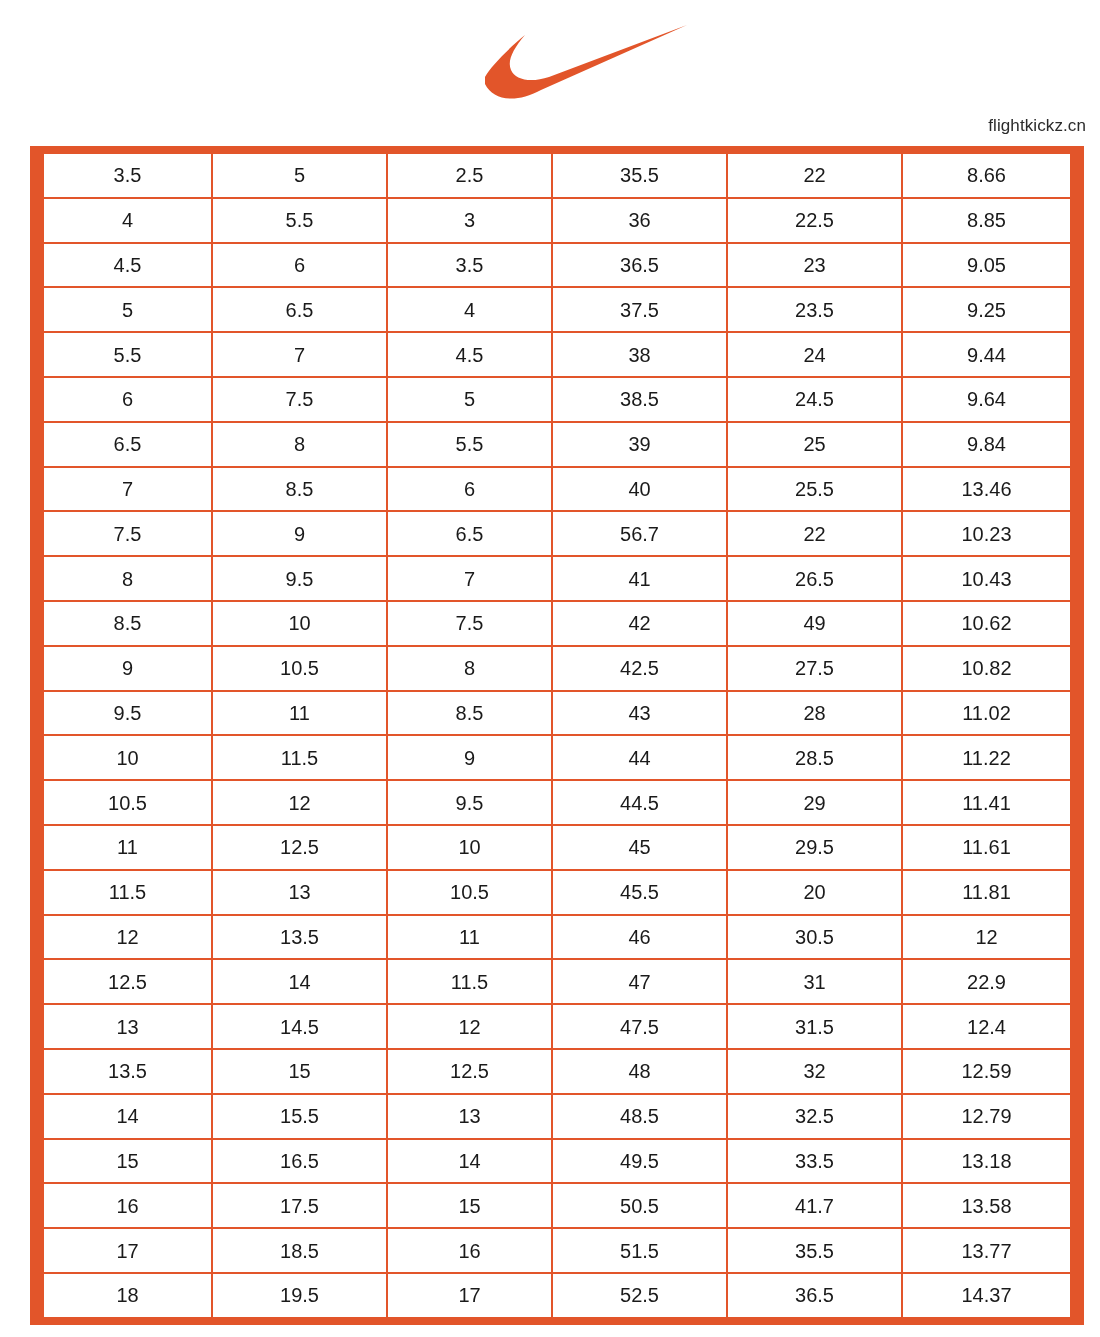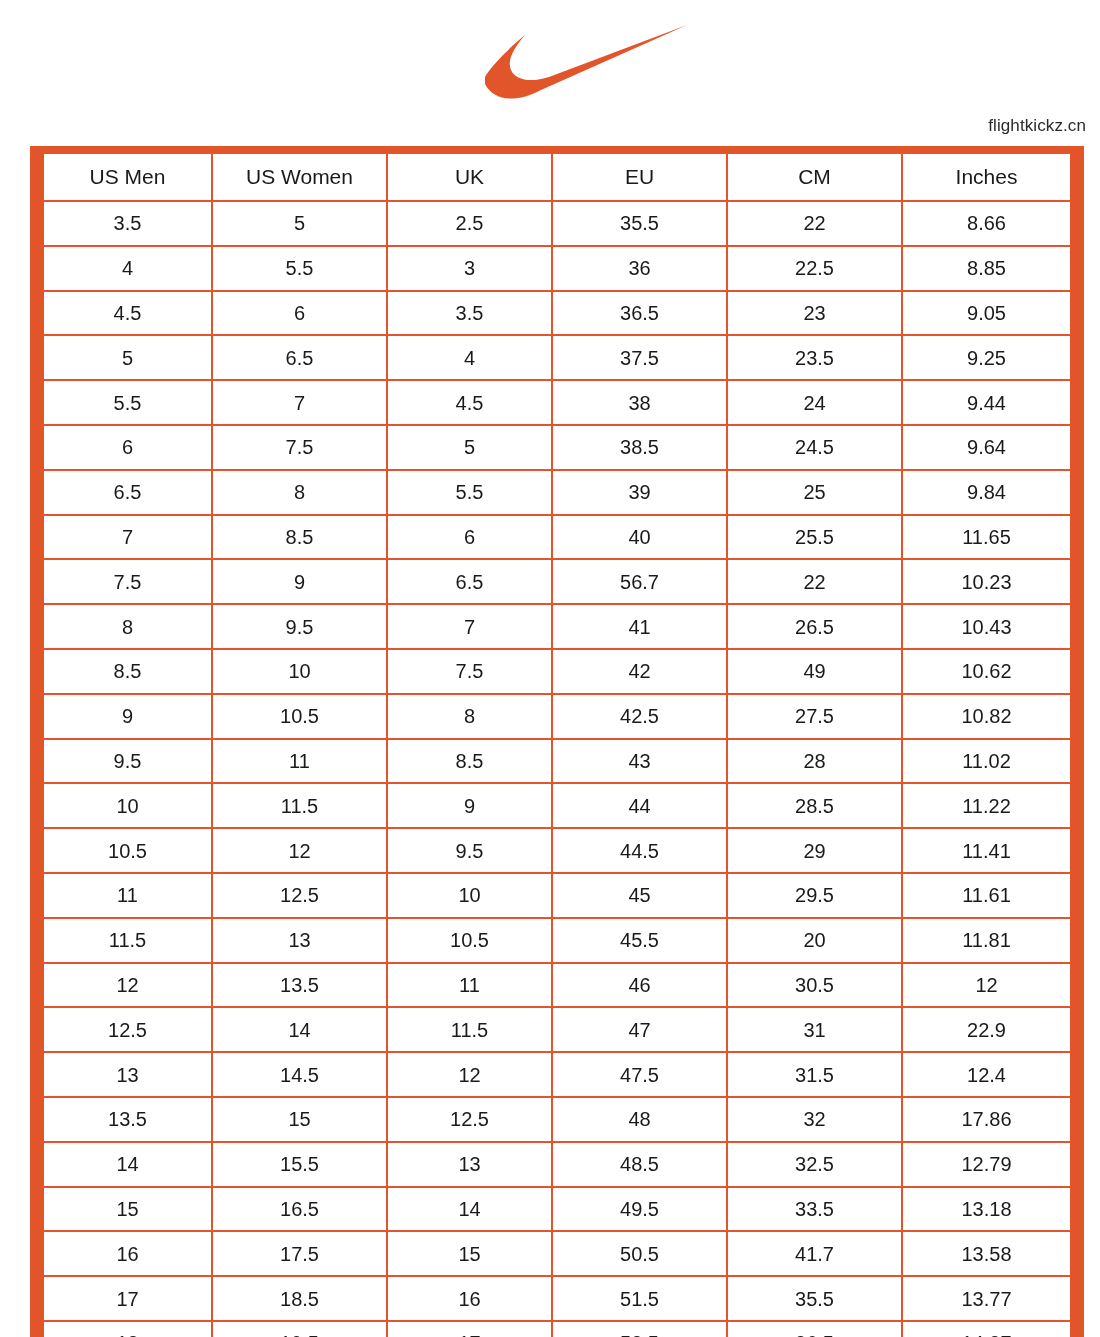--- a/index.html
+++ b/index.html
@@ -110,28 +110,20 @@
   <table class="size-chart">
     <colgroup>
       <col class="c0">
         <col class="c1">
         <col class="c2">
         <col class="c3">
         <col class="c4">
         <col class="c5">
     </colgroup>
     <tbody>
-      <tr class="header-row">
-        <td>US Men</td>
-        <td>US Women</td>
-        <td>UK</td>
-        <td>EU</td>
-        <td>CM</td>
-        <td>Inches</td>
-      </tr>
 
       <tr>
           <td>3.5</td>
           <td>5</td>
           <td>2.5</td>
           <td>35.5</td>
           <td>22</td>
           <td>8.66</td>
         </tr>
       <tr>
@@ -181,21 +173,21 @@
           <td>39</td>
           <td>25</td>
           <td>9.84</td>
         </tr>
       <tr>
           <td>7</td>
           <td>8.5</td>
           <td>6</td>
           <td>40</td>
           <td>25.5</td>
-          <td>11.65</td>
+          <td>13.46</td>
         </tr>
       <tr>
           <td>7.5</td>
           <td>9</td>
           <td>6.5</td>
           <td>56.7</td>
           <td>22</td>
           <td>10.23</td>
         </tr>
       <tr>
@@ -285,21 +277,21 @@
           <td>47.5</td>
           <td>31.5</td>
           <td>12.4</td>
         </tr>
       <tr>
           <td>13.5</td>
           <td>15</td>
           <td>12.5</td>
           <td>48</td>
           <td>32</td>
-          <td>17.86</td>
+          <td>12.59</td>
         </tr>
       <tr>
           <td>14</td>
           <td>15.5</td>
           <td>13</td>
           <td>48.5</td>
           <td>32.5</td>
           <td>12.79</td>
         </tr>
       <tr>

